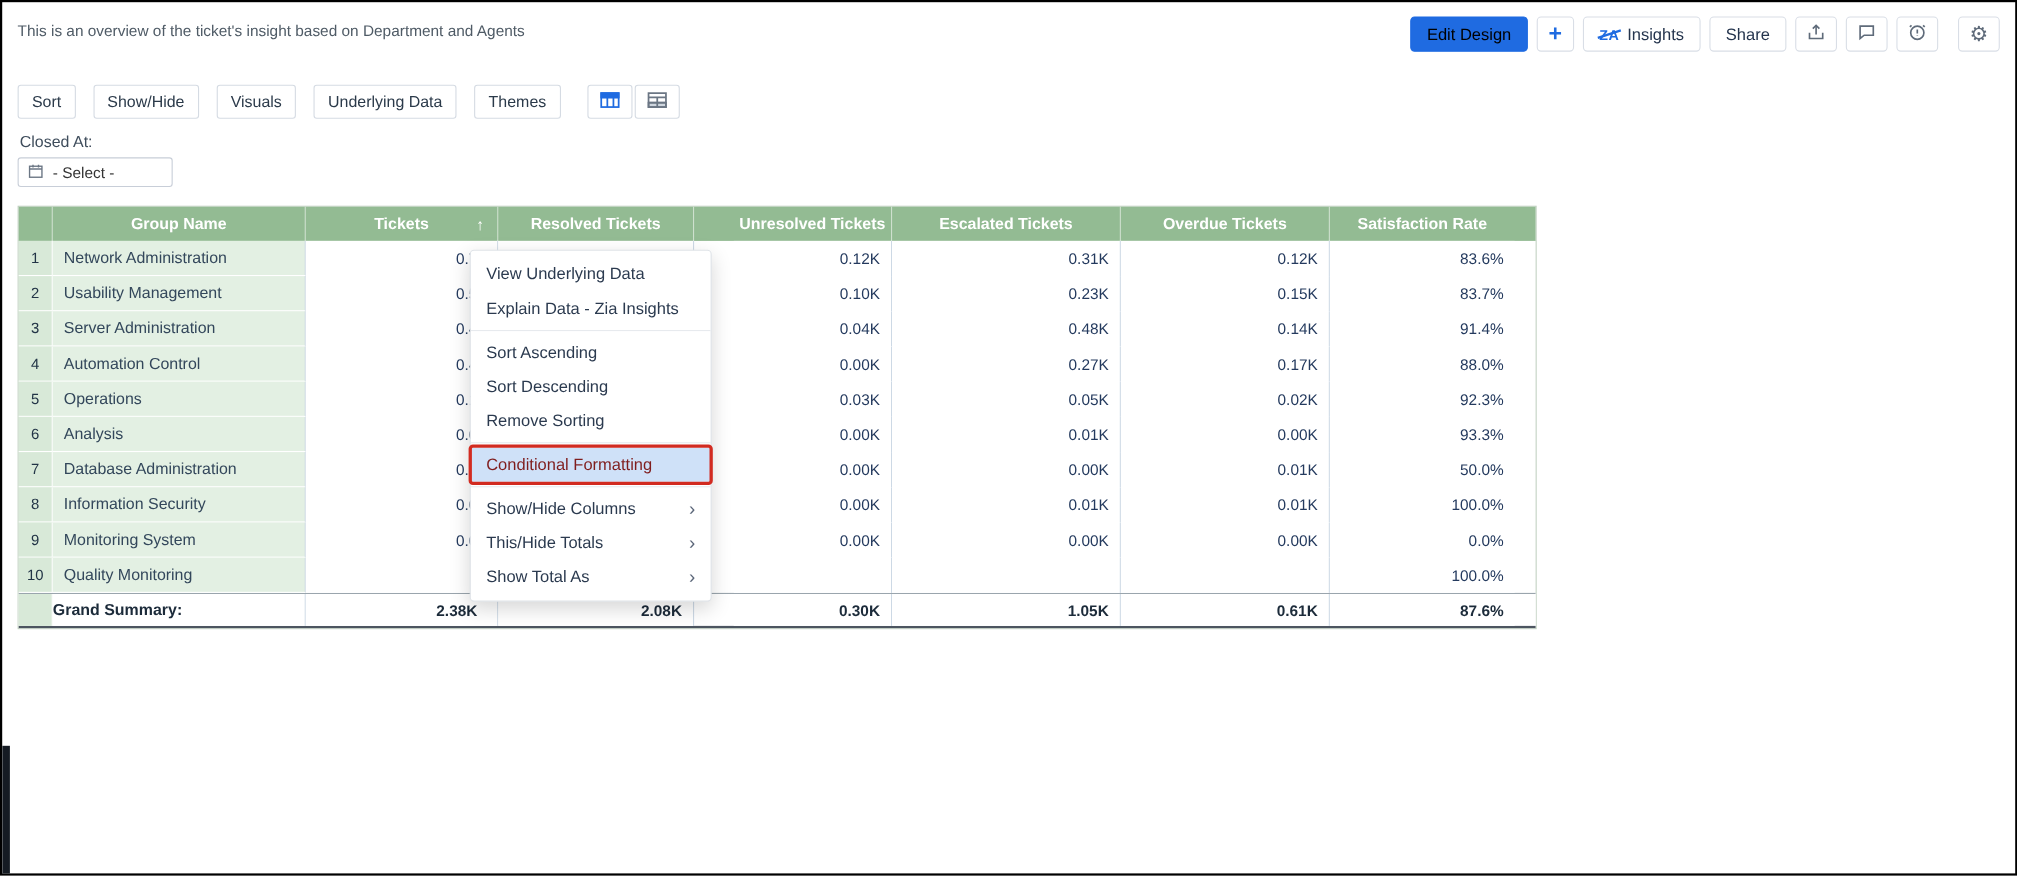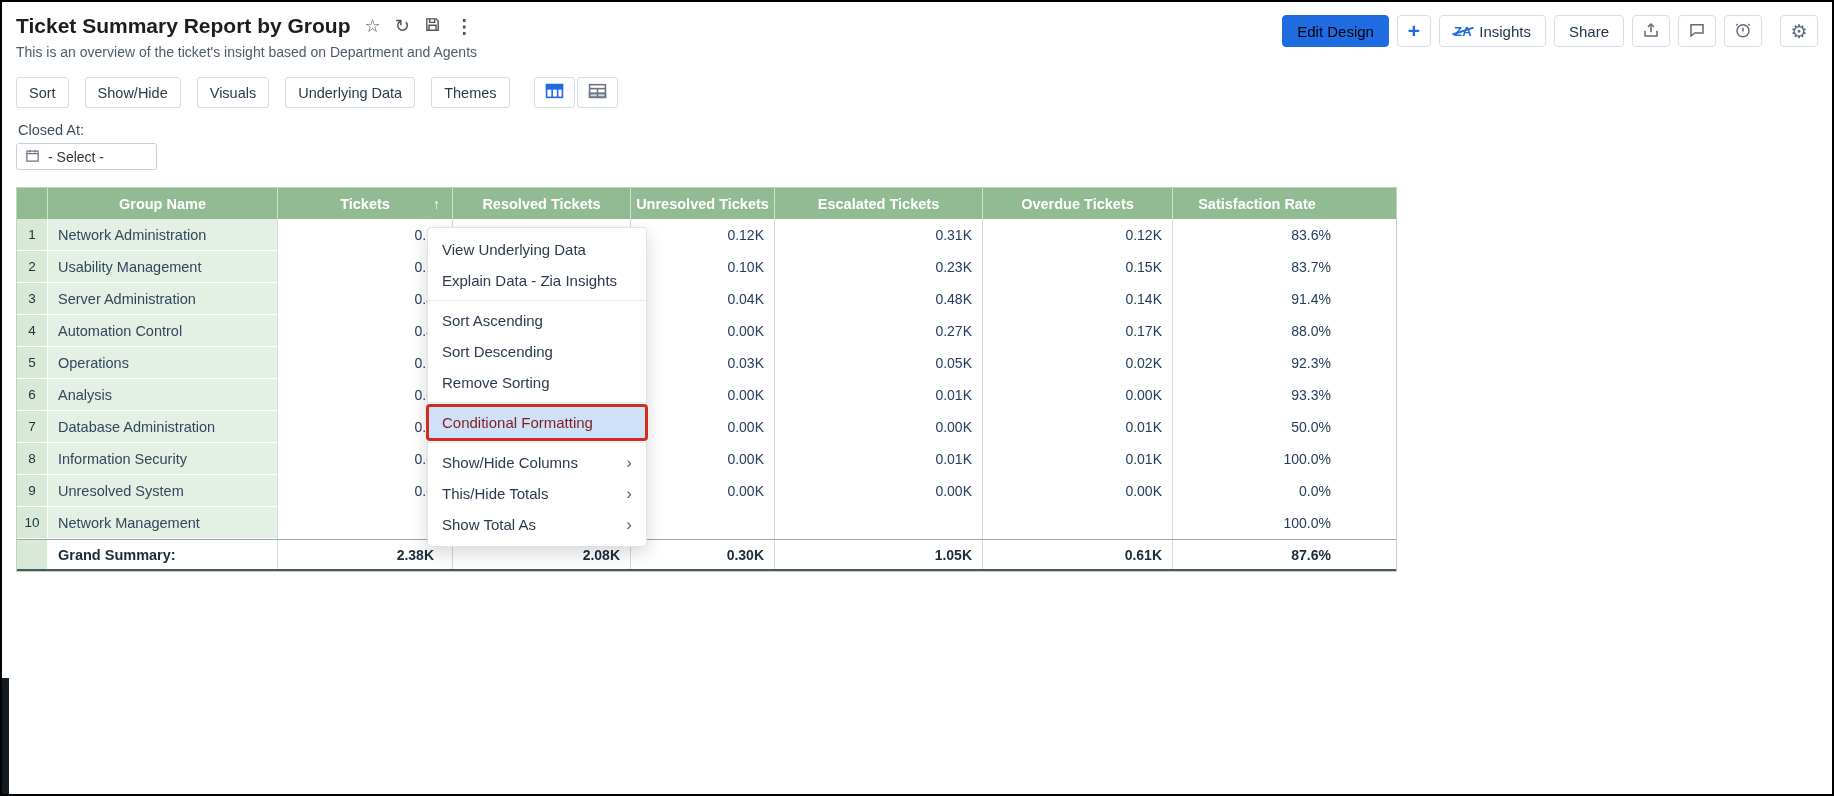--- a/index.html
+++ b/index.html
@@ -47,40 +47,40 @@
   .filter-label { position: absolute; left: 16px; top: 120px; font-size: 14.5px; color: #3f4d5c; }
   .filter-select {
     position: absolute; left: 14px; top: 141px; width: 141px; height: 27px;
     border: 1px solid #c8ced8; border-radius: 3px; background: #fff;
     display: flex; align-items: center; gap: 8px; padding: 0 8px; font-size: 14px; color: #333; cursor: pointer;
   }
 
   
   .table { position: absolute; left: 14px; top: 185px; width: 1381px; border: 1px solid #c2d2c2; background: #fff; }
   .c0 { width: 31px; }  .c1 { width: 230px; } .c2 { width: 175px; } .c3 { width: 178px; }
-  .c4 { width: 144px; } .c5 { width: 208px; } .c6 { width: 190px; } .c7 { width: 168px; }
+  .c4 { width: 144px; margin-left: 36px; } .c5 { width: 208px; } .c6 { width: 190px; } .c7 { width: 168px; }
   .thead { display: flex; height: 31px; background: #93bb93; }
   .th { color: #fff; font-weight: bold; font-size: 14.5px; display: flex; align-items: center;
     justify-content: center; border-right: 1px solid rgba(255,255,255,.55); position: relative; cursor: pointer; }
   .th:last-child { border-right: none; }
   .sort-arrow { position: absolute; right: 12px; font-size: 14px; font-weight: bold; }
   .tr { display: flex; height: 32px; }
   .td { font-size: 14px; display: flex; align-items: center; }
   .num { background: #d8e9d8; justify-content: center; color: #223446; font-size: 13.5px;
     border-bottom: 1px solid #fff; border-right: 1px solid #fff; }
   .grp { background: #e3f0e3; padding-left: 10px; color: #33475b; font-size: 14.5px;
     border-bottom: 1px solid #fff; border-right: 1px solid #cdd9e5; cursor: pointer; }
   .val { justify-content: flex-end; padding-right: 10px; color: #243a5e; background: #fff;
     border-right: 1px solid #cdd9e5; cursor: pointer; }
   .val.tcell { padding-right: 18px; }
   .val:last-child { border-right: none; }
   .summary-row { display: flex; height: 32px; border-top: 1px solid #9aa5ad; border-bottom: 2px solid #4c5560;
     font-weight: bold; background: #fff; }
   .summary-row .num { background: #d8e9d8; border-bottom: none; }
-  .summary-row .lbl { padding-left: 10px; color: #1c2b3a; background: #fff; font-size: 14.5px;
+  .summary-row .lbl { color: #1c2b3a; background: #fff; font-size: 14.5px;
     border-right: 1px solid #cdd9e5; justify-content: flex-start; }
   .summary-row .val { color: #1c2b3a; }
 
   
   .menu {
     position: absolute; left: 425px; top: 225px; width: 220px; background: #fff;
     border: 1px solid #dfe3e8; border-radius: 4px; box-shadow: 0 6px 18px rgba(0,0,0,.16);
     padding: 6px 0; z-index: 20;
   }
   .mi { height: 31px; display: flex; align-items: center; justify-content: space-between;
@@ -92,33 +92,20 @@
     border: 3px solid #d22b21; border-radius: 4px; pointer-events: none; }
 
   .edge-bar { position: absolute; left: 0; top: 676px; width: 7px; height: 118px; background: #151b23; }
 </style>
 </head>
 <body>
 
 <div id="app">
 
   <div class="title-block">
-    <div class="title-row">
-      <h1 class="page-title">Ticket Summary Report by Group</h1>
-      <span class="t-icon">☆</span>
-      <span class="t-icon">↻</span>
-      <span class="t-icon">
-        <svg width="17" height="17" viewBox="0 0 24 24" fill="none" stroke="#555" stroke-width="2">
-            <path d="M4 4h13l3 3v13H4z"></path>
-            <path d="M8 4v5h7V4"></path>
-            <path d="M7 20v-7h10v7"></path>
-          </svg>
-      </span>
-      <span class="t-icon dots">⋮</span>
-    </div>
     <div class="subtitle">This is an overview of the ticket's insight based on Department and Agents</div>
   </div>
 
   <div class="top-actions">
     <button class="btn btn-primary">Edit Design</button>
     <button class="btn btn-plus">+</button>
     <button class="btn">
       <span class="zia">ZA</span>
       <span>Insights</span>
     </button>
@@ -289,31 +276,31 @@
       <div class="td c1 grp">Information Security</div>
       <div class="td c2 val tcell">0.0</div>
       <div class="td c3 val"></div>
       <div class="td c4 val">0.00K</div>
       <div class="td c5 val">0.01K</div>
       <div class="td c6 val">0.01K</div>
       <div class="td c7 val">100.0%</div>
     </div>
     <div class="tr">
       <div class="td c0 num">9</div>
-      <div class="td c1 grp">Unresolved System</div>
+      <div class="td c1 grp">Monitoring System</div>
       <div class="td c2 val tcell">0.0</div>
       <div class="td c3 val"></div>
       <div class="td c4 val">0.00K</div>
       <div class="td c5 val">0.00K</div>
       <div class="td c6 val">0.00K</div>
       <div class="td c7 val">0.0%</div>
     </div>
     <div class="tr">
       <div class="td c0 num">10</div>
-      <div class="td c1 grp">Network Management</div>
+      <div class="td c1 grp">Quality Monitoring</div>
       <div class="td c2 val tcell"></div>
       <div class="td c3 val"></div>
       <div class="td c4 val"></div>
       <div class="td c5 val"></div>
       <div class="td c6 val"></div>
       <div class="td c7 val">100.0%</div>
     </div>
 
     <div class="summary-row">
       <div class="td c0 num"></div>

